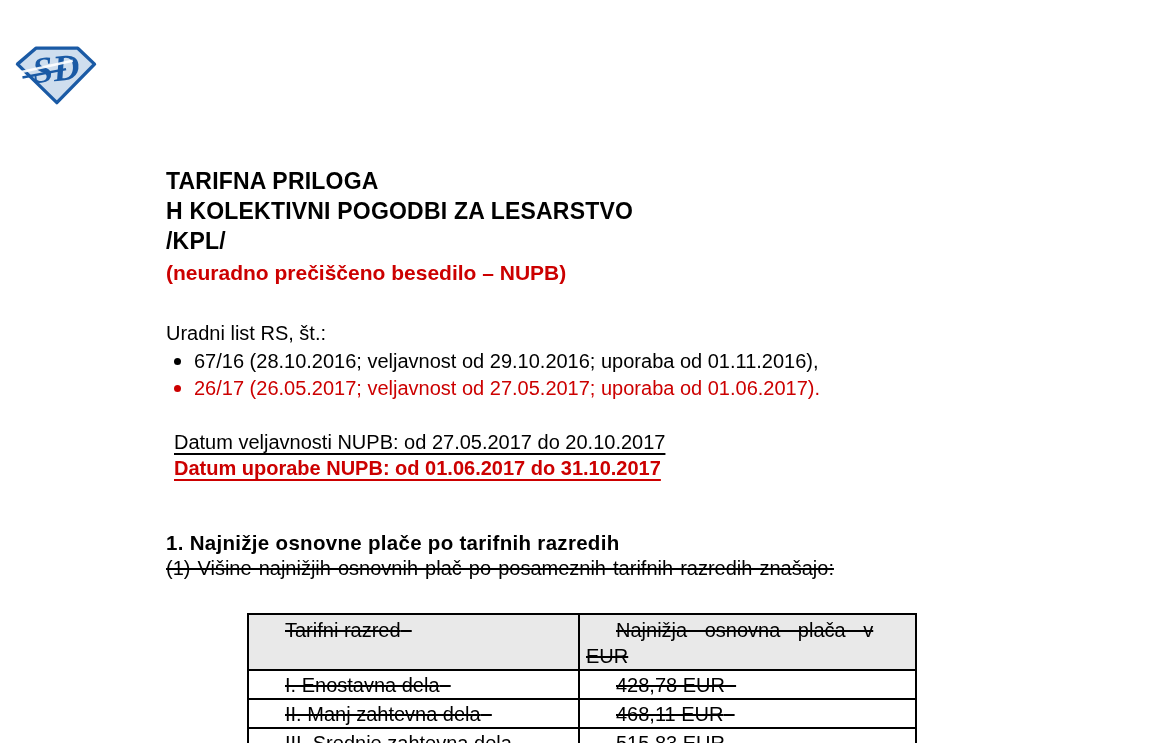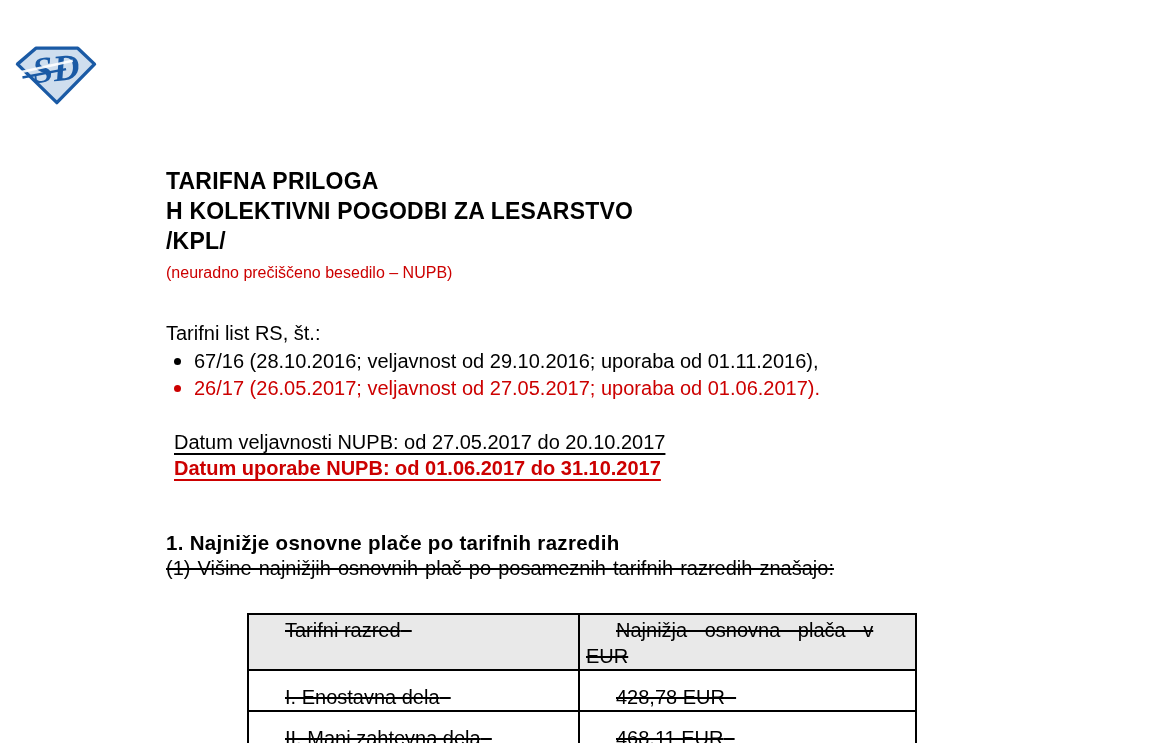--- a/index.html
+++ b/index.html
@@ -7,21 +7,21 @@
   body { font-family: "Liberation Sans", "DejaVu Sans", sans-serif; color: #000; }
 
   .page { position: relative; width: 1157px; height: 743px; background: #fff; }
 
   
   .logo { position: absolute; left: 14px; top: 44px; width: 84px; height: 62px; }
 
   
   .title-block { position: absolute; left: 166px; top: 166px; width: 858px; text-align: left; }
   .title-line { font-size: 23px; font-weight: bold; line-height: 30px; letter-spacing: 0.2px; }
-  .subtitle { font-size: 16px; font-weight: normal; color: #cc0000; line-height: 28px; margin-top: 3px; }
+  .subtitle { font-size: 21px; font-weight: bold; color: #cc0000; line-height: 28px; margin-top: 3px; }
 
   
   .gazette { position: absolute; left: 166px; top: 320px; font-size: 20px; line-height: 27.5px; }
   .bullet-row { display: flex; align-items: flex-start; }
   .dot { flex: 0 0 auto; width: 7px; height: 7px; border-radius: 50%; background: #000; margin: 10px 13px 0 8px; }
   .bullet-row.red .dot { background: #cc0000; }
   .red { color: #cc0000; }
 
   
   .validity { position: absolute; left: 174px; top: 429px; font-size: 20px; line-height: 26px; }
@@ -35,21 +35,21 @@
                    font-size: 20px; word-spacing: 1.5px; }
   .strike { text-decoration: line-through; text-decoration-thickness: 2px; }
   .strike-ext::after { content: "\00a0\00a0"; }
 
   
   .tariff-table { position: absolute; left: 247px; top: 613px; border-collapse: collapse;
                   font-size: 20px; table-layout: fixed; }
   .tariff-table td, .tariff-table th { border: 2px solid #000; vertical-align: top;
                   padding: 0 6px; text-indent: 30px; text-align: left; line-height: 26px; font-weight: normal; }
   .tariff-table th { background: #e9e9e9; height: 55px; padding-top: 2px; }
-  .tariff-table td { height: 28px; padding-top: 13px; }
+  .tariff-table td { height: 28px; padding-top: 1px; }
   .col-razred { width: 331px; }
   .col-placa  { width: 337px; }
   .hdr-line1 { white-space: nowrap; word-spacing: 12px; }
 </style>
 </head>
 <body>
 
 <div class="page">
 
   <div class="logo">
@@ -64,21 +64,21 @@
   </div>
 
   <div class="title-block">
     <div class="title-line">TARIFNA PRILOGA</div>
     <div class="title-line">H KOLEKTIVNI POGODBI ZA LESARSTVO</div>
     <div class="title-line">/KPL/</div>
     <div class="subtitle">(neuradno prečiščeno besedilo – NUPB)</div>
   </div>
 
   <div class="gazette">
-    <div>Tarifni list RS, št.:</div>
+    <div>Uradni list RS, št.:</div>
     <div class="bullet-row">
       <span class="dot"></span>
       <span>67/16 (28.10.2016; veljavnost od 29.10.2016; uporaba od 01.11.2016),</span>
     </div>
     <div class="bullet-row red">
       <span class="dot"></span>
       <span>26/17 (26.05.2017; veljavnost od 27.05.2017; uporaba od 01.06.2017).</span>
     </div>
   </div>
 

